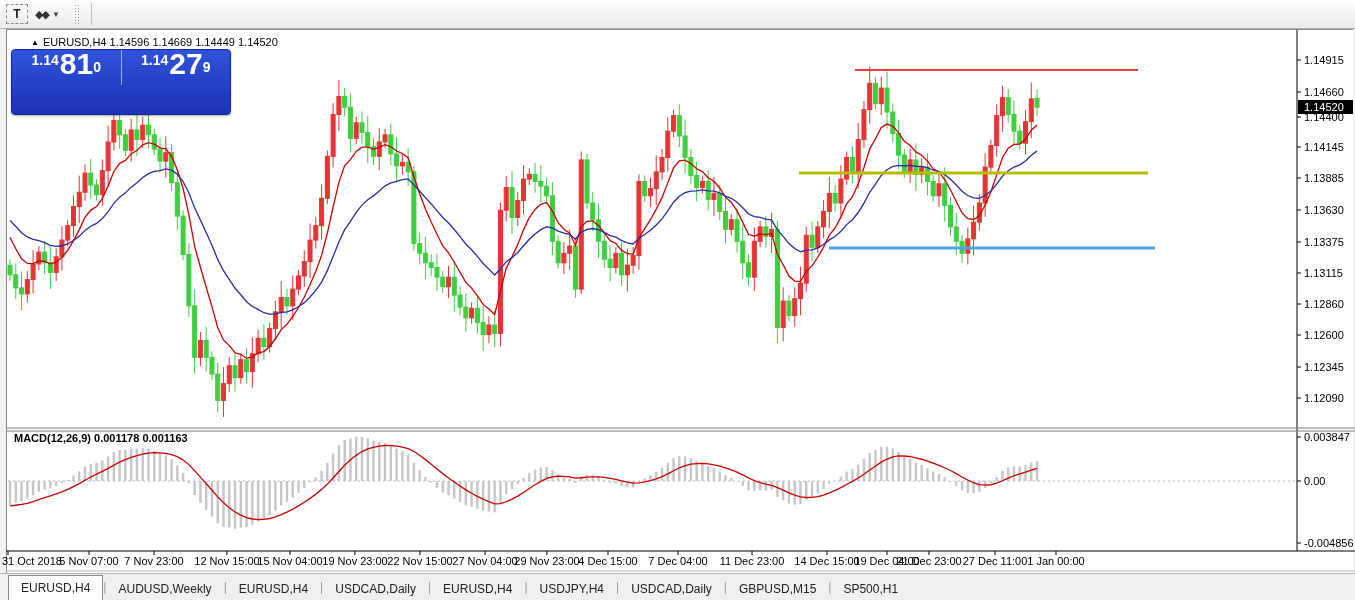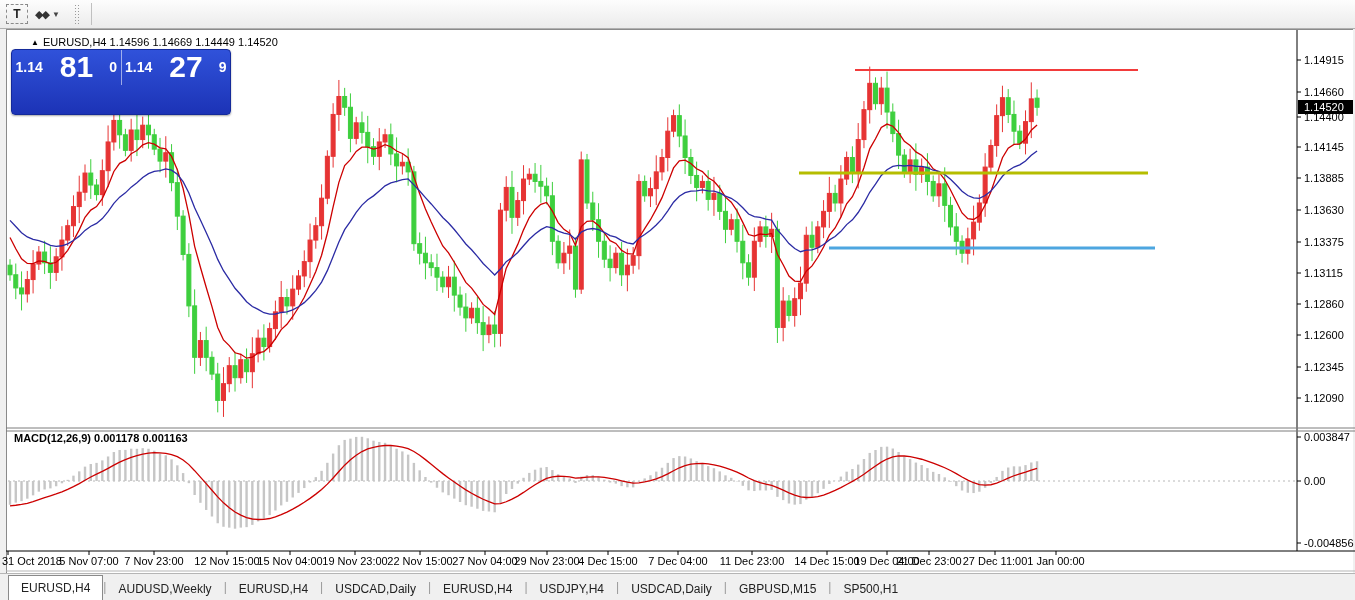--- a/index.html
+++ b/index.html
@@ -32,21 +32,21 @@
                background:linear-gradient(#3052da,#1c33b6);border-radius:4px;border:1px solid #142a9a;
                box-shadow:0 1px 2px rgba(0,0,0,.35);}
   #trade-top{display:flex;height:25px;align-items:stretch;}
   .trade-btn{width:52px;color:#fff;font-size:13px;display:flex;align-items:center;justify-content:center;
              border-bottom:2px solid #ffffff;margin:2px 2px 0 2px;cursor:pointer;}
   #volume-box{flex:1;display:flex;margin:2px 0;background:#fff;border:1px solid #9ab;border-radius:2px;overflow:hidden;}
   .vol-arrow{width:18px;background:linear-gradient(#f4f4f4,#dcdcdc);border-left:1px solid #bbb;border-right:1px solid #bbb;
              font-size:7px;color:#556;display:flex;align-items:center;justify-content:center;cursor:pointer;}
   #volume-value{flex:1;font-size:14px;color:#000;display:flex;align-items:center;justify-content:flex-end;padding-right:6px;}
   #trade-prices{display:flex;height:35px;}
-  .price-box{flex:1;color:#fff;display:flex;align-items:center;justify-content:center;padding-bottom:2px;cursor:pointer;gap:16px;}
+  .price-box{flex:1;color:#fff;display:flex;align-items:flex-start;justify-content:center;padding-bottom:2px;cursor:pointer;}
   .price-box.left{border-right:1px solid rgba(255,255,255,.55);}
   .p-small{font-size:14px;font-weight:700;line-height:20px;margin-right:1px;}
   .p-big{font-size:30px;font-weight:700;line-height:28px;}
   .p-sup{font-size:14px;font-weight:700;line-height:34px;align-self:flex-start;}
   
   #tabbar{position:absolute;left:0px;bottom:0;width:1355px;height:26px;background:#f0f0f0;
           border-top:1px solid #b5b5b5;display:flex;align-items:flex-end;z-index:3;}
   .tab{height:22px;display:flex;align-items:center;padding:0 12px;font-size:12px;color:#222;cursor:pointer;white-space:nowrap;}
   .tab.active{background:#ffffff;border:1px solid #8a8a8a;border-bottom:none;height:24px;font-weight:400;margin-left:8px;}
   .tab-sep{color:#999;font-size:12px;align-self:center;}

